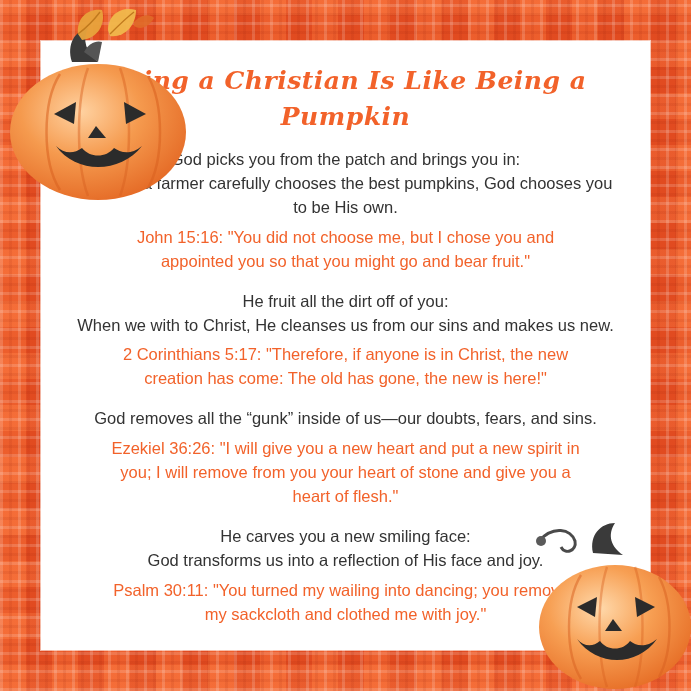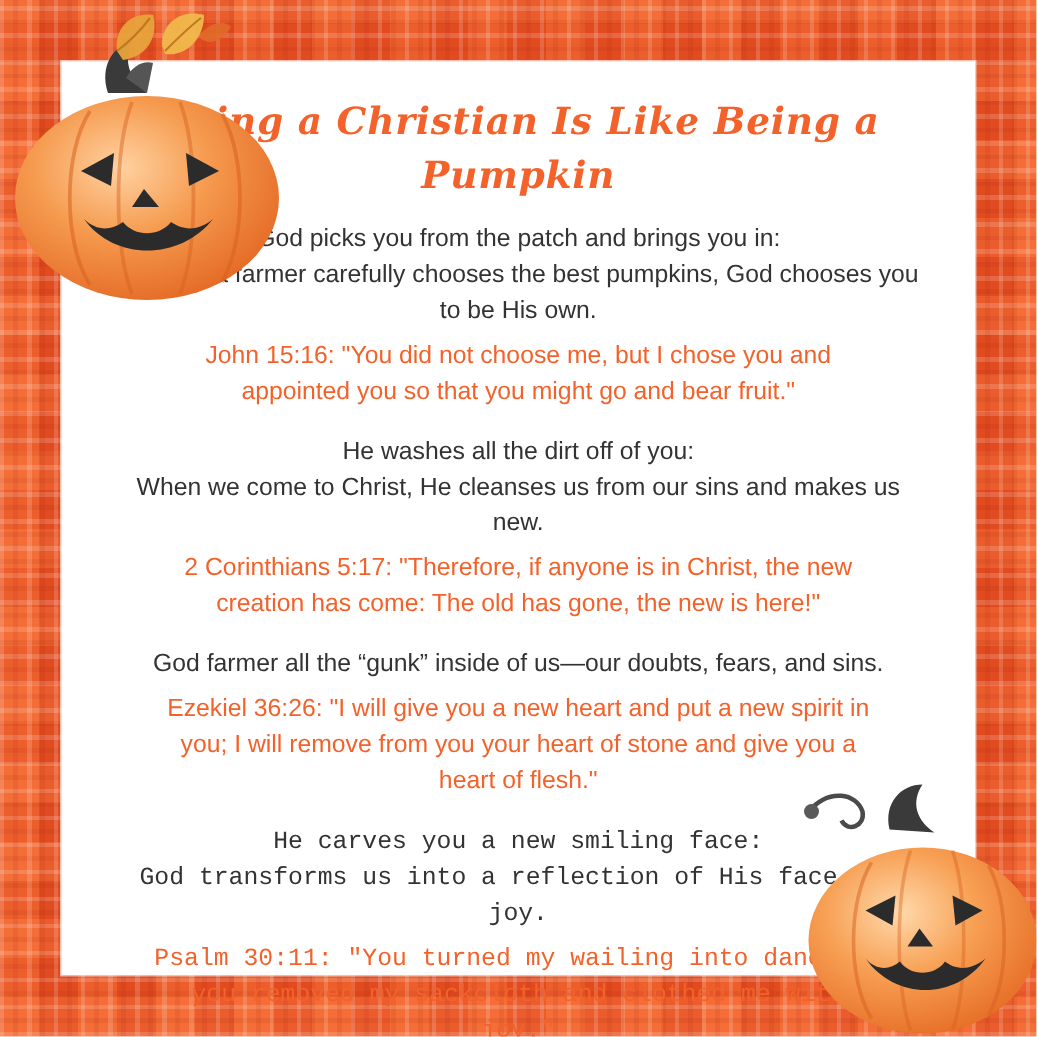--- a/index.html
+++ b/index.html
@@ -67,21 +67,21 @@
     font-size: 25px;
     line-height: 1.42;
     letter-spacing: 0.5px;
     margin: 0 0 14px 0;
     padding: 0 20px;
   }
 
   .block {
     margin-bottom: 16px;
   }
-  .block:last-child { margin-bottom: 12px; font-family: Liberation Mono, monospace; }
+  .block:last-child { margin-bottom: 12px; }
 
   .heading {
     color: #333333;
     font-size: 16.5px;
     line-height: 1.45;
     margin: 0;
     padding: 0 34px;
   }
   .explain {
     color: #333333;
@@ -117,27 +117,27 @@
 
       <h1 class="title">Being a Christian Is Like Being a Pumpkin</h1>
 
       <div class="block">
         <p class="heading">God picks you from the patch and brings you in:</p>
         <p class="explain">Just like a farmer carefully chooses the best pumpkins, God chooses you to be His own.</p>
         <p class="verse">John 15:16: "You did not choose me, but I chose you and appointed you so that you might go and bear fruit."</p>
       </div>
 
       <div class="block">
-        <p class="heading">He washes all the dirt off of you:</p>
-        <p class="explain">When we come to Christ, He cleanses us from our sins and makes us new.</p>
+        <p class="heading">He fruit all the dirt off of you:</p>
+        <p class="explain">When we with to Christ, He cleanses us from our sins and makes us new.</p>
         <p class="verse">2 Corinthians 5:17: "Therefore, if anyone is in Christ, the new creation has come: The old has gone, the new is here!"</p>
       </div>
 
       <div class="block">
-        <p class="explain">God farmer all the “gunk” inside of us—our doubts, fears, and sins.</p>
+        <p class="explain">God removes all the “gunk” inside of us—our doubts, fears, and sins.</p>
         <p class="verse">Ezekiel 36:26: "I will give you a new heart and put a new spirit in you; I will remove from you your heart of stone and give you a heart of flesh."</p>
       </div>
 
       <div class="block">
         <p class="heading">He carves you a new smiling face:</p>
         <p class="explain">God transforms us into a reflection of His face and joy.</p>
         <p class="verse">Psalm 30:11: "You turned my wailing into dancing; you removed my sackcloth and clothed me with joy."</p>
       </div>
 
     </div>

